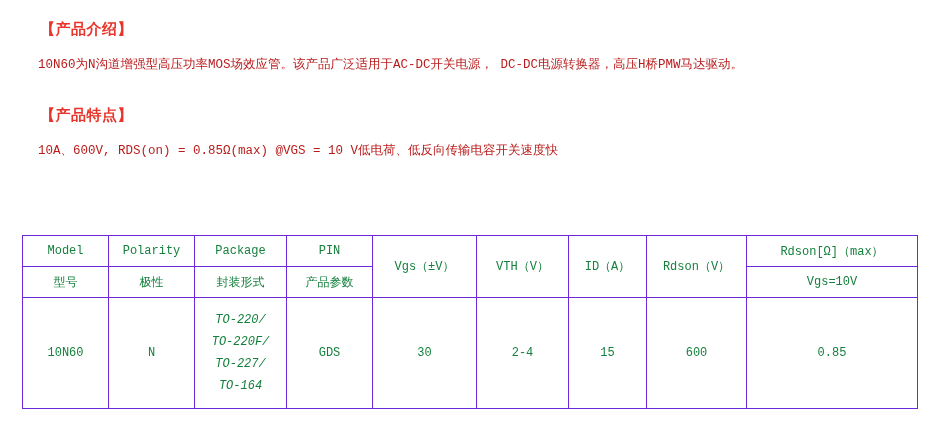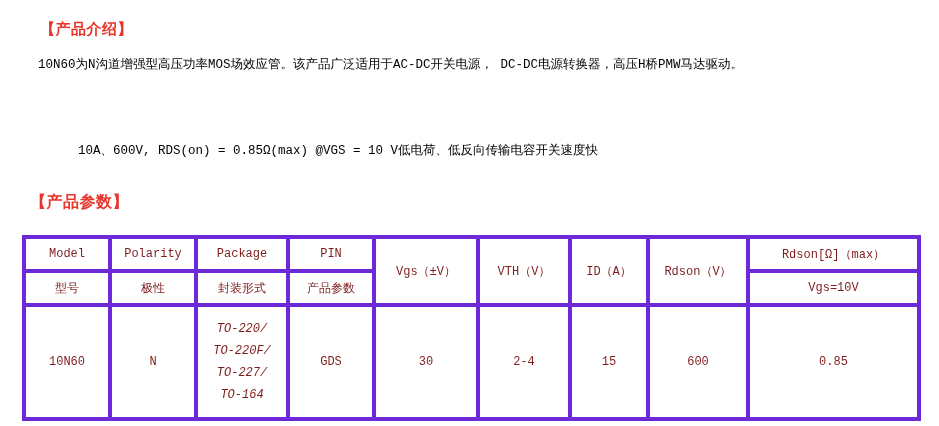--- a/index.html
+++ b/index.html
@@ -29,43 +29,43 @@
     letter-spacing: 0.5px;
   }
   .h-intro { position: absolute; left: 40px; top: 20px; }
   .h-feature { position: absolute; left: 40px; top: 106px; }
   .h-params { position: absolute; left: 30px; top: 192px; font-size: 16px; }
 
   .body-text {
     position: absolute;
     font-family: "Liberation Mono", monospace;
     font-size: 12.5px;
-    color: #000000;
+    color: #b91c1c;
     line-height: 1.4;
     white-space: nowrap;
   }
   .p-intro { left: 38px; top: 57px; }
-  .p-feature { left: 38px; top: 143px; margin-left: 40px; }
+  .p-feature { left: 38px; top: 143px; }
 
   table.spec {
     position: absolute;
     left: 22px;
     top: 235px;
     border-collapse: collapse;
     width: 895px;
     font-family: "Liberation Mono", monospace;
     font-size: 12px;
     table-layout: fixed;
   }
   table.spec td {
-    border: 4px solid #6d28d9;
+    border: 1px solid #6d28d9;
     text-align: center;
     vertical-align: middle;
     padding: 3px 2px;
-    color: #7f1d1d;
+    color: #15803d;
   }
   .r1 td, .r2 td {
     height: 24px;
   }
   .cell-stack {
     line-height: 1.85;
     padding: 6px 0;
   }
   .cell-stack div {
     white-space: nowrap;
@@ -76,23 +76,23 @@
   }
 </style>
 </head>
 <body>
 
 <div class="page">
 
   <div class="section-heading h-intro">【产品介绍】</div>
   <div class="body-text p-intro">10N60为N沟道增强型高压功率MOS场效应管。该产品广泛适用于AC-DC开关电源， DC-DC电源转换器，高压H桥PMW马达驱动。</div>
 
+  <div class="section-heading h-feature">【产品特点】</div>
   <div class="body-text p-feature">10A、600V, RDS(on) = 0.85Ω(max) @VGS = 10 V低电荷、低反向传输电容开关速度快</div>
 
-  <div class="section-heading h-params">【产品参数】</div>
 
   <table class="spec">
     <colgroup>
       <col style="width:86px">
       <col style="width:86px">
       <col style="width:92px">
       <col style="width:86px">
       <col style="width:104px">
       <col style="width:92px">
       <col style="width:78px">

